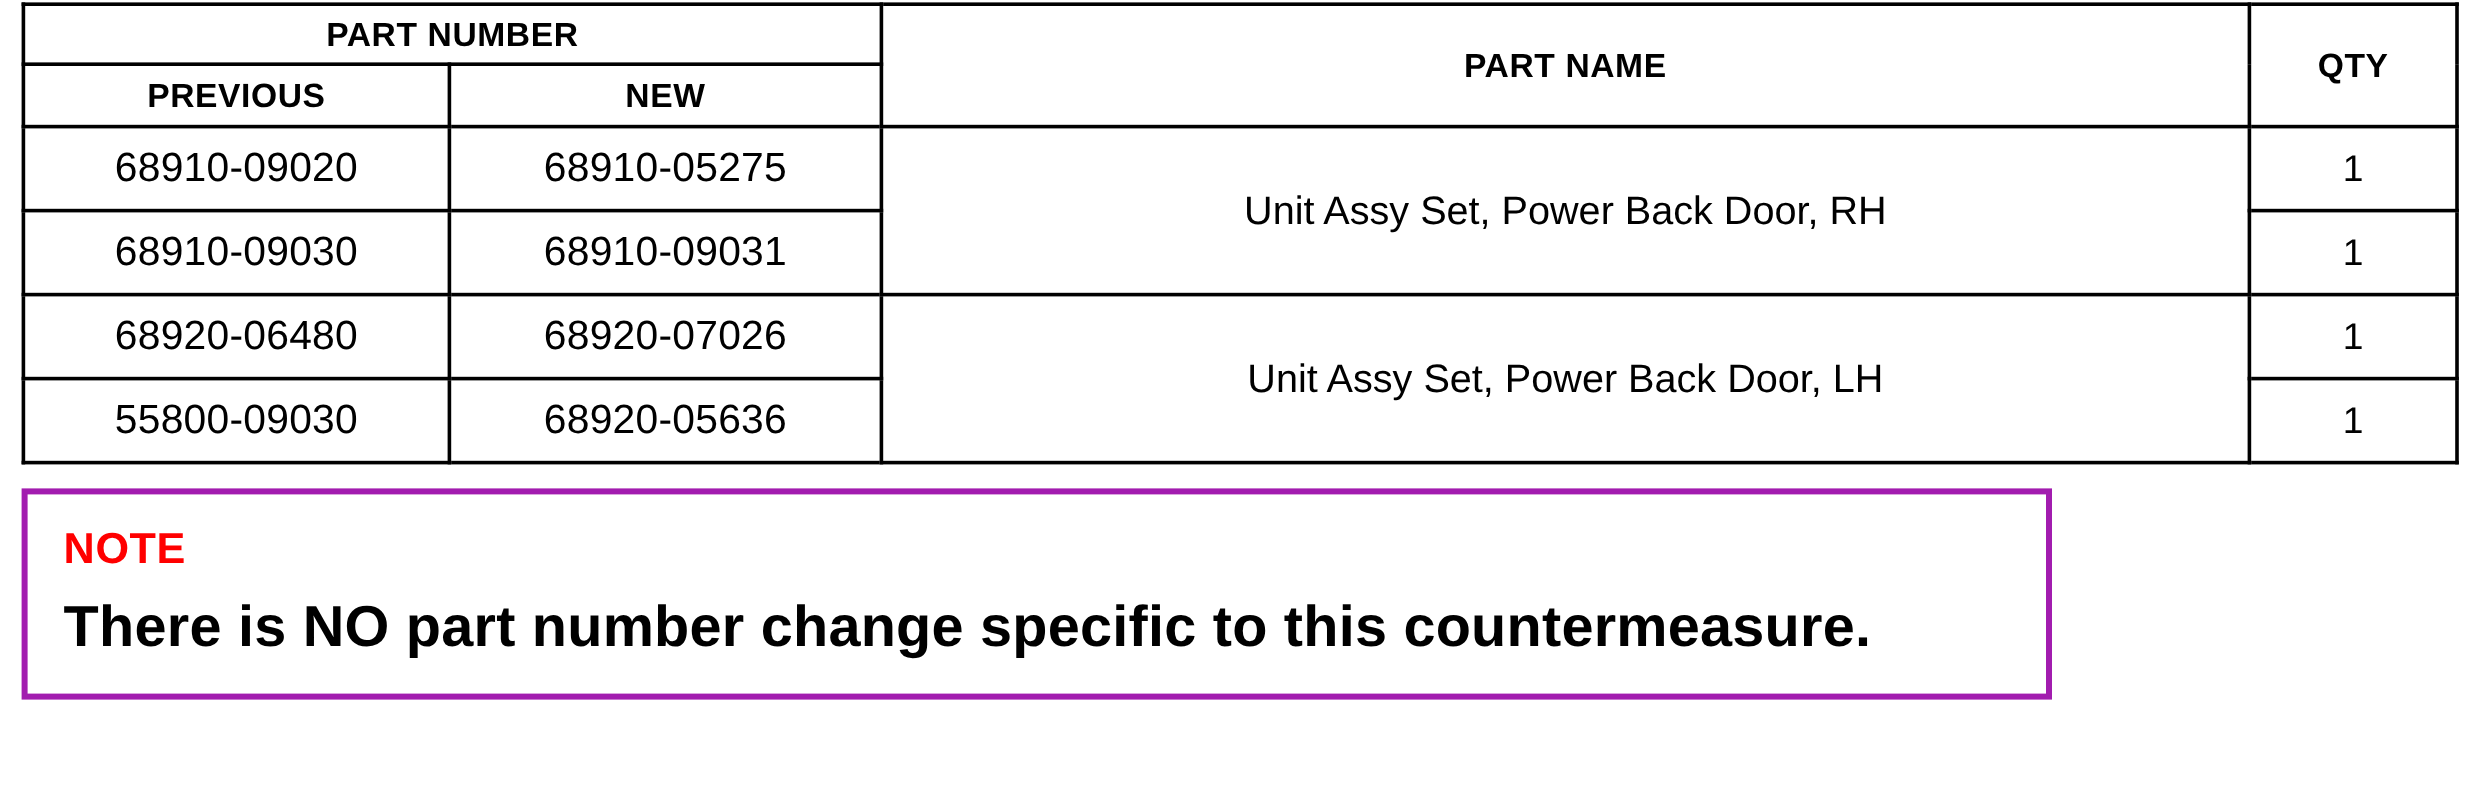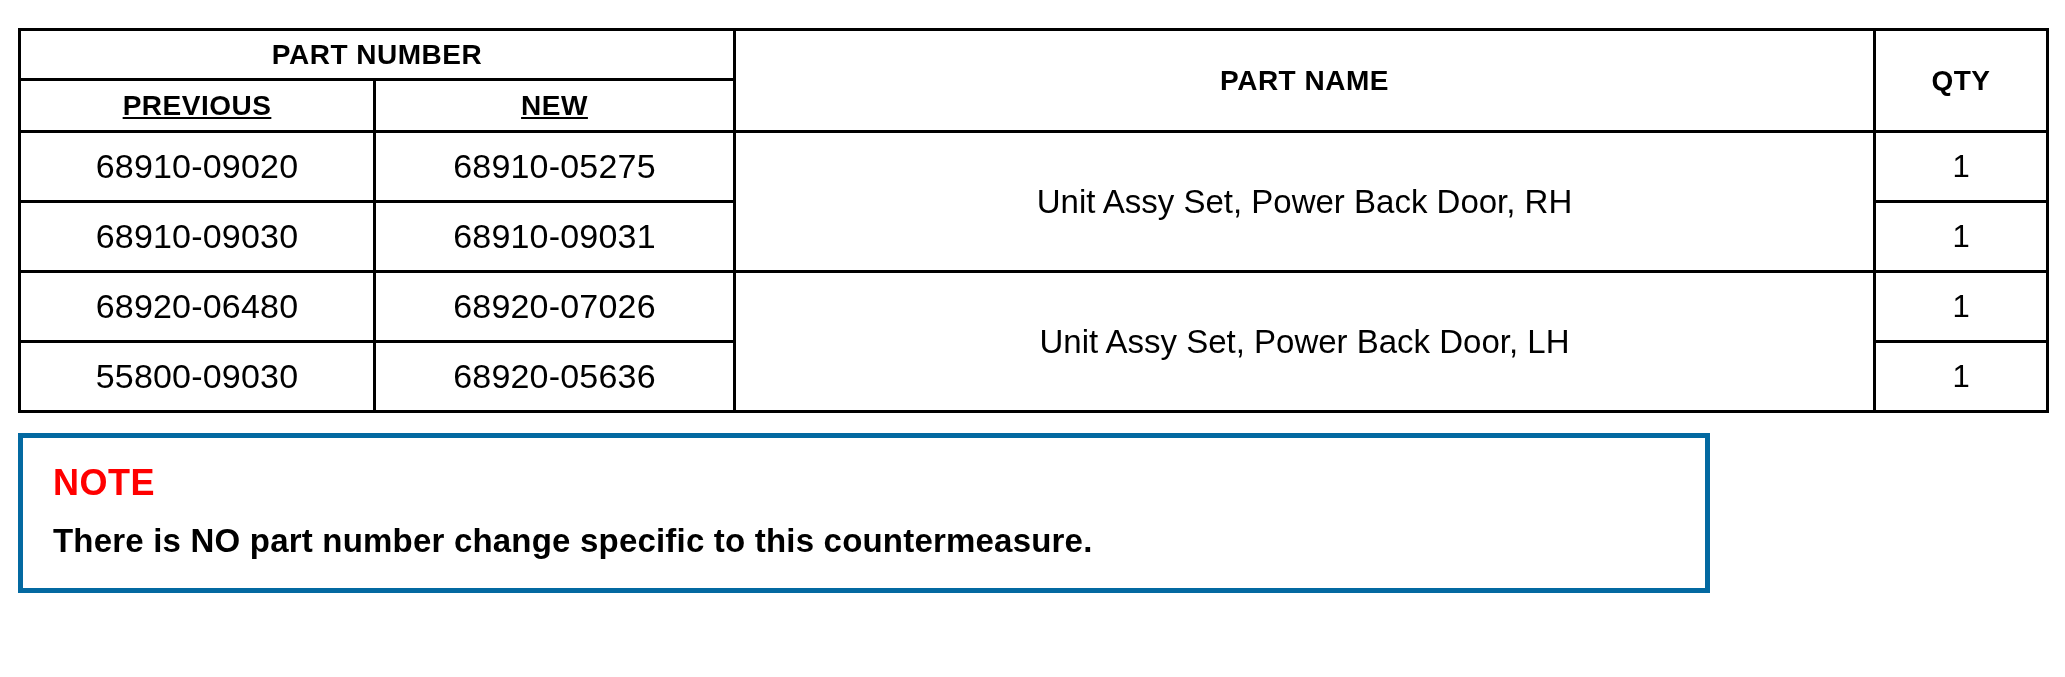--- a/index.html
+++ b/index.html
@@ -5,42 +5,42 @@
   * { box-sizing: border-box; }
   html, body { margin: 0; padding: 0; }
   body {
     width: 2065px;
     height: 677px;
     background: #ffffff;
     font-family: "Liberation Sans", sans-serif;
     color: #000000;
     overflow: hidden;
   }
-  .page { padding: 28px 18px 0 18px; }
+  .page { padding: 2px 18px 0 18px; }
 
   table.parts {
     border-collapse: collapse;
     table-layout: fixed;
     width: 2028px;
     background: #ffffff;
   }
   table.parts td, table.parts th {
     border: 3px solid #000000;
     text-align: center;
     vertical-align: middle;
     padding: 0;
     background: #ffffff;
   }
   table.parts th {
     font-weight: bold;
     font-size: 28px;
     letter-spacing: 0.5px;
   }
   .th-group { height: 50px; }
-  .th-sub   { height: 52px; text-decoration: underline; }
+  .th-sub   { height: 52px; }
   .th-tall  { font-size: 29px; }
 
   .col-prev { width: 355px; }
   .col-new  { width: 360px; }
   .col-name { width: 1140px; }
   .col-qty  { width: 173px; }
 
   td.pn {
     font-size: 34px;
     font-weight: normal;
@@ -53,35 +53,35 @@
   }
   td.qty {
     font-size: 31px;
     font-weight: normal;
     height: 70px;
   }
 
   .note-box {
     margin-top: 20px;
     width: 1692px;
-    border: 5px solid #0369a1;
+    border: 5px solid #a21caf;
     background: #ffffff;
     padding: 26px 30px 30px 30px;
   }
   .note-title {
     color: #ff0000;
     font-weight: bold;
     font-size: 36px;
     line-height: 1.05;
     letter-spacing: 0.5px;
   }
   .note-body {
     color: #000000;
     font-weight: bold;
-    font-size: 33px;
+    font-size: 48px;
     line-height: 1.05;
     margin-top: 22px;
     letter-spacing: 0.2px;
   }
 </style>
 </head>
 <body>
 
 <div class="page">
 

